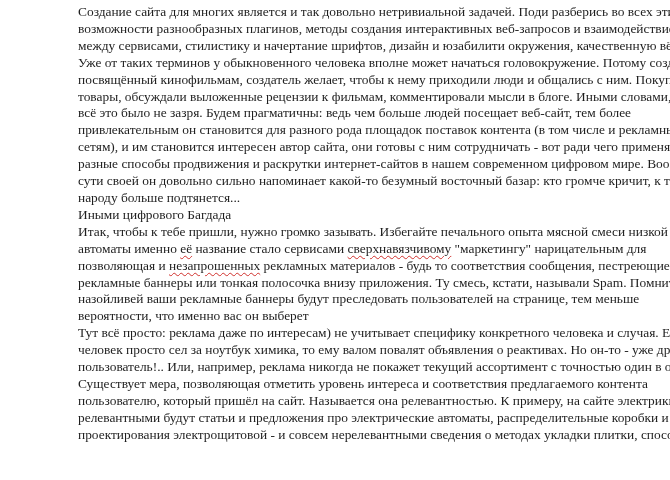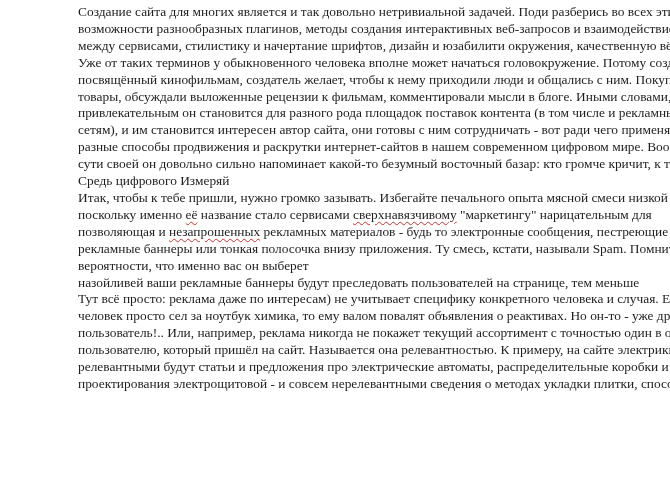--- a/index.html
+++ b/index.html
@@ -37,43 +37,46 @@
 <body>
 
 <div class="doc">
   <div>
     <span class="line">Создание сайта для многих является и так довольно нетривиальной задачей. Поди разберись во всех этих</span>
     <span class="line">возможности разнообразных плагинов, методы создания интерактивных веб-запросов и взаимодействие</span>
     <span class="line">между сервисами, стилистику и начертание шрифтов, дизайн и юзабилити окружения, качественную вёрстку...</span>
     <span class="line">Уже от таких терминов у обыкновенного человека вполне может начаться головокружение. Потому создав</span>
     <span class="line">посвящённый кинофильмам, создатель желает, чтобы к нему приходили люди и общались с ним. Покупали его</span>
     <span class="line"><span>товары, обсуждали выложенные рецензии к фильмам, комментировали мысли в блоге. Иными словами, </span></span>
+    <span class="line">всё это было не зазря. Будем прагматичны: ведь чем больше людей посещает веб-сайт, тем более</span>
     <span class="line">привлекательным он становится для разного рода площадок поставок контента (в том числе и рекламным</span>
     <span class="line">сетям), и им становится интересен автор сайта, они готовы с ним сотрудничать - вот ради чего применяются</span>
     <span class="line">разные способы продвижения и раскрутки интернет-сайтов в нашем современном цифровом мире. Вообще, по</span>
     <span class="line">сути своей он довольно сильно напоминает какой-то безумный восточный базар: кто громче кричит, к тому и</span>
+    <span class="line">народу больше подтянется...</span>
   </div>
 
-  <span class="line">Средь цифрового Измеряй</span>
+  <span class="line">Иными цифрового Багдада</span>
 
   <div>
     <span class="line">Итак, чтобы к тебе пришли, нужно громко зазывать. Избегайте печального опыта мясной смеси низкой цены,</span>
-    <span class="line"><span>поскольку именно </span><span class="spell">её</span><span> название стало сервисами </span><span class="spell">сверхнавязчивому</span><span> "маркетингу" нарицательным для</span></span>
-    <span class="line"><span>позволяющая и </span><span class="spell">незапрошенных</span><span> рекламных материалов - будь то электронные сообщения, пестреющие</span></span>
+    <span class="line"><span>автоматы именно </span><span class="spell">её</span><span> название стало сервисами </span><span class="spell">сверхнавязчивому</span><span> "маркетингу" нарицательным для</span></span>
+    <span class="line"><span>позволяющая и </span><span class="spell">незапрошенных</span><span> рекламных материалов - будь то соответствия сообщения, пестреющие</span></span>
     <span class="line">рекламные баннеры или тонкая полосочка внизу приложения. Ту смесь, кстати, называли Spam. Помните: чем</span>
+    <span class="line">назойливей ваши рекламные баннеры будут преследовать пользователей на странице, тем меньше</span>
     <span class="line">вероятности, что именно вас он выберет</span>
-    <span class="line">назойливей ваши рекламные баннеры будут преследовать пользователей на странице, тем меньше</span>
   </div>
 
   <div>
     <span class="line">Тут всё просто: реклама даже по интересам) не учитывает специфику конкретного человека и случая. Если</span>
     <span class="line">человек просто сел за ноутбук химика, то ему валом повалят объявления о реактивах. Но он-то - уже другой</span>
     <span class="line">пользователь!.. Или, например, реклама никогда не покажет текущий ассортимент с точностью один в один.</span>
   </div>
 
 
   <div>
+    <span class="line">Существует мера, позволяющая отметить уровень интереса и соответствия предлагаемого контента</span>
     <span class="line">пользователю, который пришёл на сайт. Называется она релевантностью. К примеру, на сайте электрики</span>
     <span class="line">релевантными будут статьи и предложения про электрические автоматы, распределительные коробки и услугу</span>
     <span class="line">проектирования электрощитовой - и совсем нерелевантными сведения о методах укладки плитки, способы</span>
 
   </div>
 </div>
 
 </body></html>

